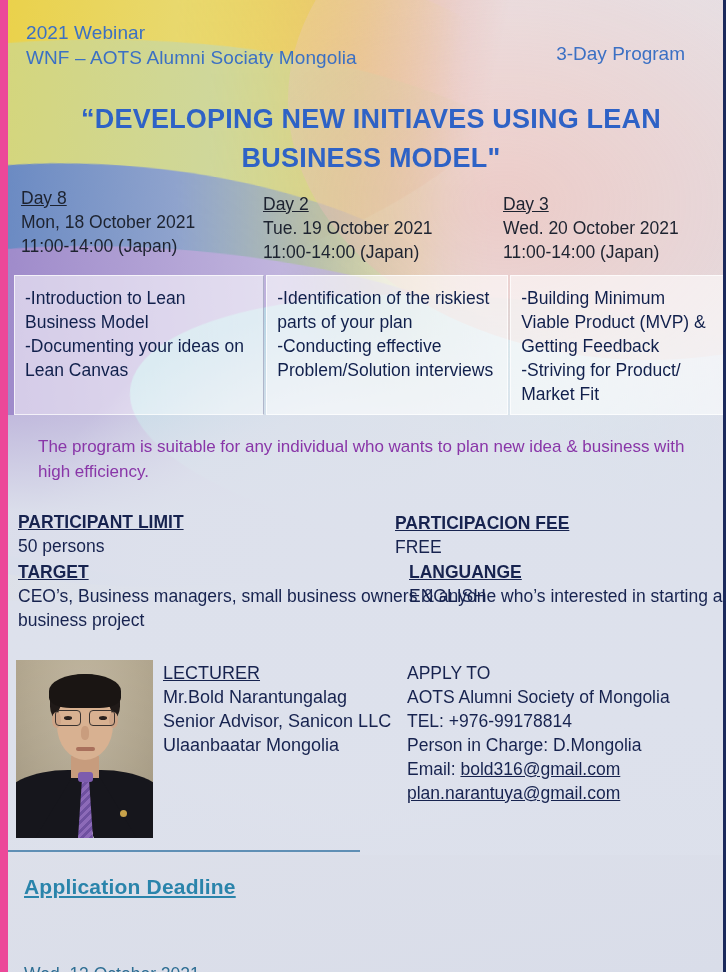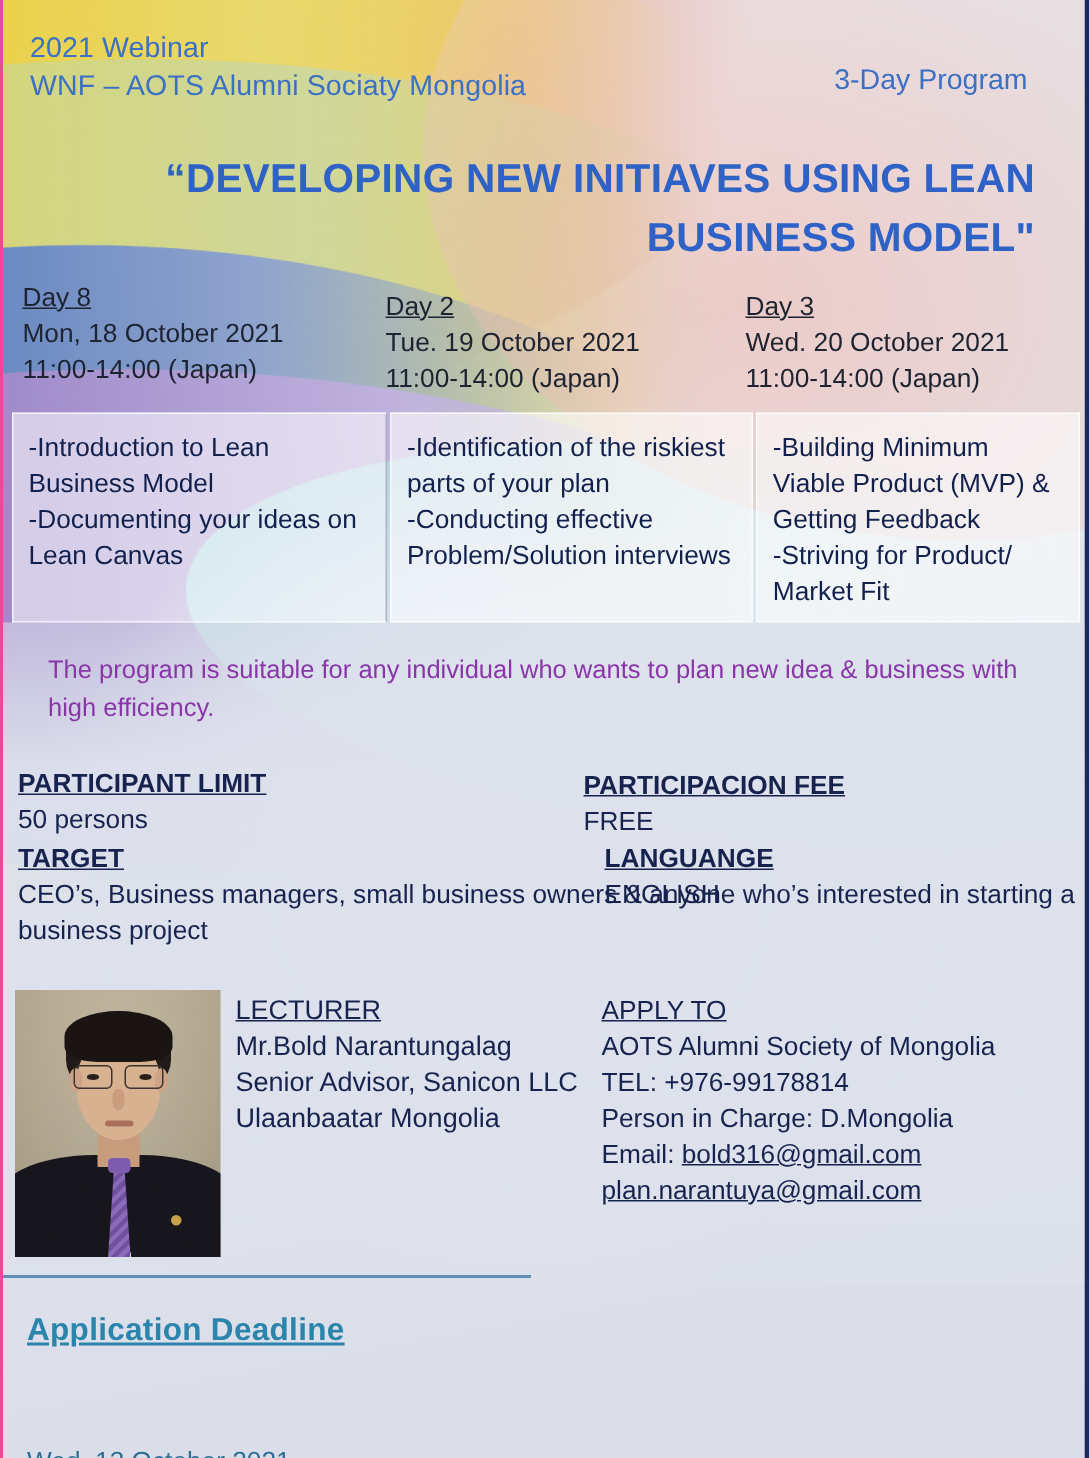--- a/index.html
+++ b/index.html
@@ -8,23 +8,23 @@
     background: #222;
   }
   body {
     font-family: "Liberation Sans", sans-serif;
   }
   #poster {
     position: relative;
     width: 726px;
     height: 972px;
     overflow: hidden;
-    background: #ffffff;
+    background: #fef9c3;
     box-sizing: border-box;
-    border-left: 2px solid #ec4899;
+    border-left: 8px solid #ec4899;
     border-right: 3px solid #1b2a5c;
   }
 
   
   .bg-layer {
     position: absolute;
     inset: 0;
     overflow: hidden;
     pointer-events: none;
   }
@@ -133,21 +133,21 @@
     position: absolute; left: 18px; top: 20px;
     color: #3b70c4; font-size: 19px; line-height: 25px;
     letter-spacing: .1px; white-space: pre-line;
   }
   .hdr-right {
     position: absolute; right: 38px; top: 42px;
     color: #3b70c4; font-size: 19px; line-height: 24px;
   }
   .title {
     position: absolute; left: 38px; top: 100px; width: 650px;
-    text-align: right; color: #2e62c6; font-weight: bold;
+    text-align: center; color: #2e62c6; font-weight: bold;
     font-size: 27px; line-height: 39px; letter-spacing: .2px;
   }
 
   .day-head { position: absolute; color: #1d2330; font-size: 17.5px; line-height: 24px; }
   .day-head .dh-title { text-decoration: underline; display: inline-block; }
   .d1 { left: 13px; top: 186px; }
   .d2 { left: 255px; top: 192px; }
   .d3 { left: 495px; top: 192px; }
 
   .boxes { position: absolute; left: 6px; top: 275px; width: 712px; height: 140px; display: flex; }
@@ -204,21 +204,21 @@
   .ph-lapel2{position:absolute; left:72px; top:112px; width:44px; height:76px; background:#16161c; transform: rotate(-12deg); clip-path: polygon(0 0, 40% 0, 100% 100%, 0 100%); }
   .ph-tie  { position:absolute; left:62px; top:116px; width:15px; height:62px; background: repeating-linear-gradient(135deg,#8c6ab8 0 3px,#6f51a0 3px 6px); clip-path: polygon(28% 0, 72% 0, 100% 100%, 0% 100%); }
   .ph-knot { position:absolute; left:62px; top:112px; width:15px; height:10px; background:#7d5cae; border-radius:3px; }
   .ph-pin  { position:absolute; left:104px; top:150px; width:7px; height:7px; border-radius:50%; background:#c8a24a; }
 
   .lect { position: absolute; left: 155px; top: 661px; color: #17234f; font-size: 18px; line-height: 24px; }
   .lect .lbl { text-decoration: underline; }
   .lect .val { white-space: pre-line; }
 
   .apply { position: absolute; left: 399px; top: 661px; color: #17234f; font-size: 17.5px; line-height: 24px; }
-  .apply .lbl { text-decoration: underline; }
+  .apply .lbl { }
   .apply .val { white-space: pre-line; }
   .apply .mail { text-decoration: underline; }
 
   .divider { position: absolute; left: 0; top: 850px; width: 352px; height: 1.5px; background: #5f8fb5; }
 
   .deadline-h {
     position: absolute; left: 16px; top: 875px;
     color: #2a84ab; font-weight: bold; font-size: 21px;
     text-decoration: underline; letter-spacing: .2px;
   }

